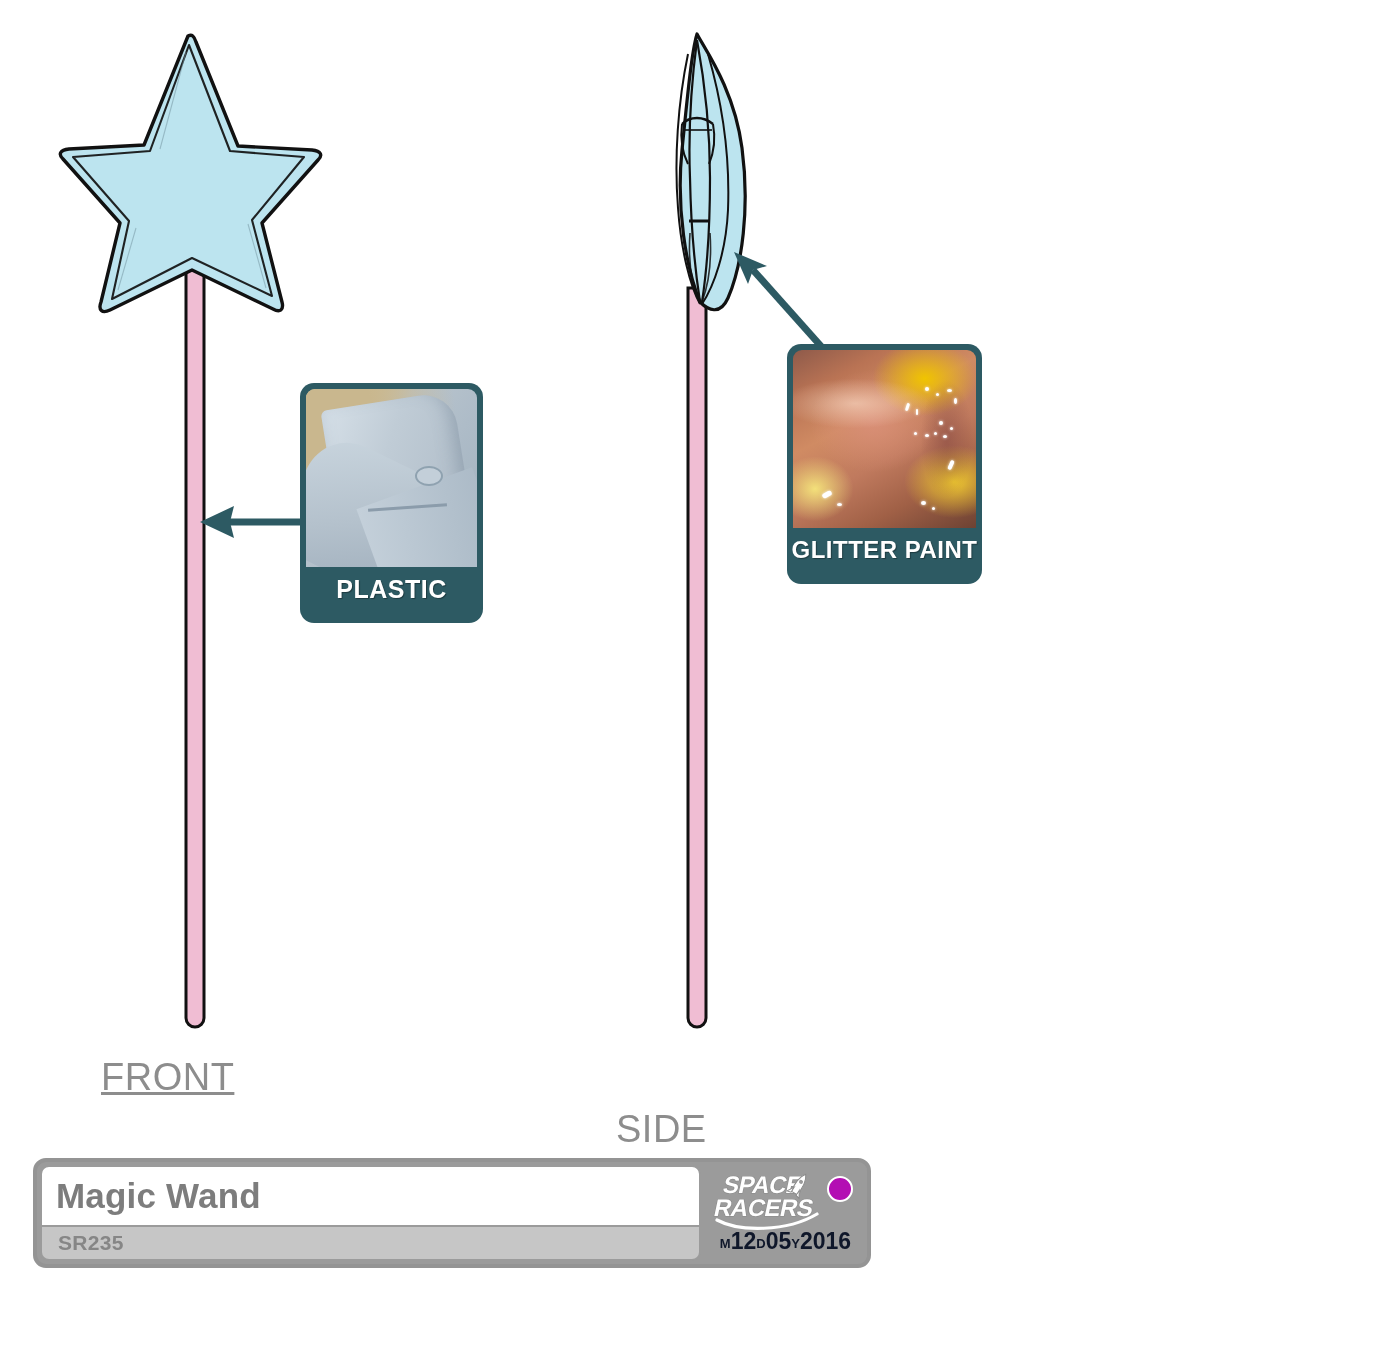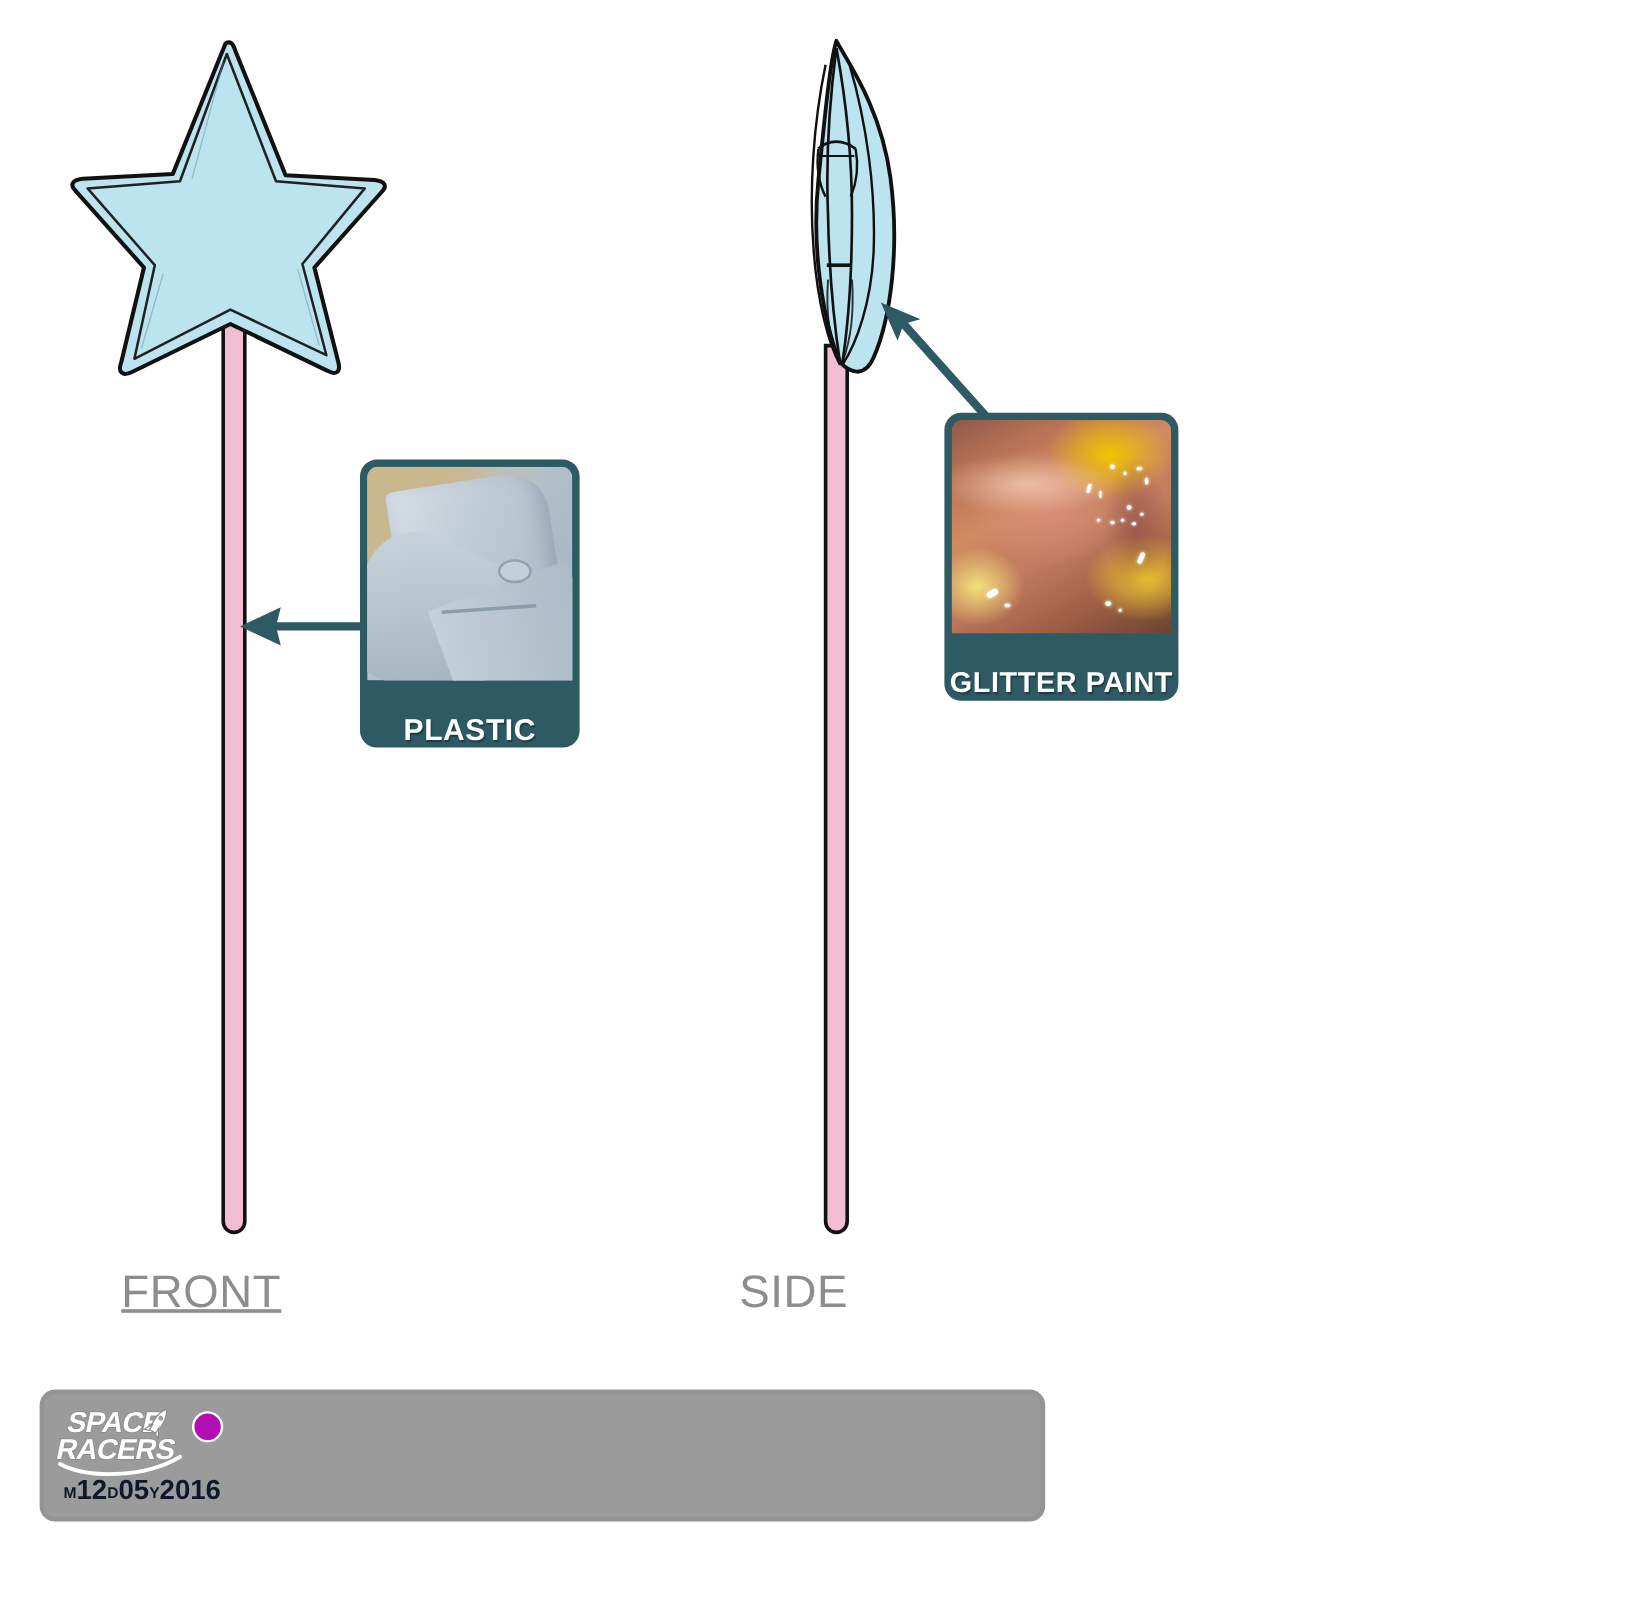--- a/index.html
+++ b/index.html
@@ -36,21 +36,21 @@
   .view-label {
     position: absolute;
     font-size: 38px;
     font-weight: 400;
     letter-spacing: 0.5px;
     color: #8d8d8d;
     font-family: "Liberation Sans", sans-serif;
     white-space: nowrap;
   }
   #label-front { left: 101px; top: 1056px; text-decoration: underline; }
-  #label-side  { left: 616px; top: 1056px; }
+  #label-side  { left: 616px; top: 1108px; }
 
   
   .callout {
     position: absolute;
     border-radius: 14px;
     background: #2d5a63;
     padding: 6px 6px 0 6px;
     box-shadow: 0 0 0 0 rgba(0,0,0,0);
     overflow: hidden;
   }
@@ -66,21 +66,20 @@
     display: flex;
     align-items: center;
     justify-content: center;
     color: #ffffff;
     font-weight: bold;
     font-size: 25px;
     letter-spacing: 0.5px;
     font-family: "Liberation Sans", sans-serif;
     white-space: nowrap;
     text-shadow: 1px 1px 1px rgba(0,0,0,0.35);
-    margin-top: 20px;
   }
 
   #callout-plastic {
     left: 300px; top: 383px;
     width: 183px; height: 240px;
   }
   #callout-plastic .photo { height: 178px; }
 
   #callout-glitter {
     left: 787px; top: 344px;
@@ -380,20 +379,28 @@
         <i style="left:70%;top:85%;width:5px;height:4px"></i>
         <i style="left:76%;top:88%;width:3px;height:3px"></i>
         <i style="left:16%;top:80%;width:10px;height:5px;border-radius:4px;transform:rotate(-28deg)"></i>
         <i style="left:24%;top:86%;width:5px;height:3px"></i>
       </div>
     </div>
     <div class="cap">GLITTER PAINT</div>
   </div>
 
   <div id="title-plate">
+    <div id="plate-left">
+      <div id="title-row">
+        <span id="plate-title">Magic Wand</span>
+      </div>
+      <div id="code-row">
+        <span id="plate-code">SR235</span>
+      </div>
+    </div>
 
     <div id="plate-right">
       <svg id="brand-logo" viewBox="0 0 116 62">
         <defs>
           <style>
             .lg { font-family: "Liberation Sans", sans-serif; font-weight: bold;
                   font-size: 24px; fill: #ffffff; stroke: #8a8a8a; stroke-width: 1.2;
                   paint-order: stroke fill; letter-spacing: -0.5px; }
           </style>
         </defs>

